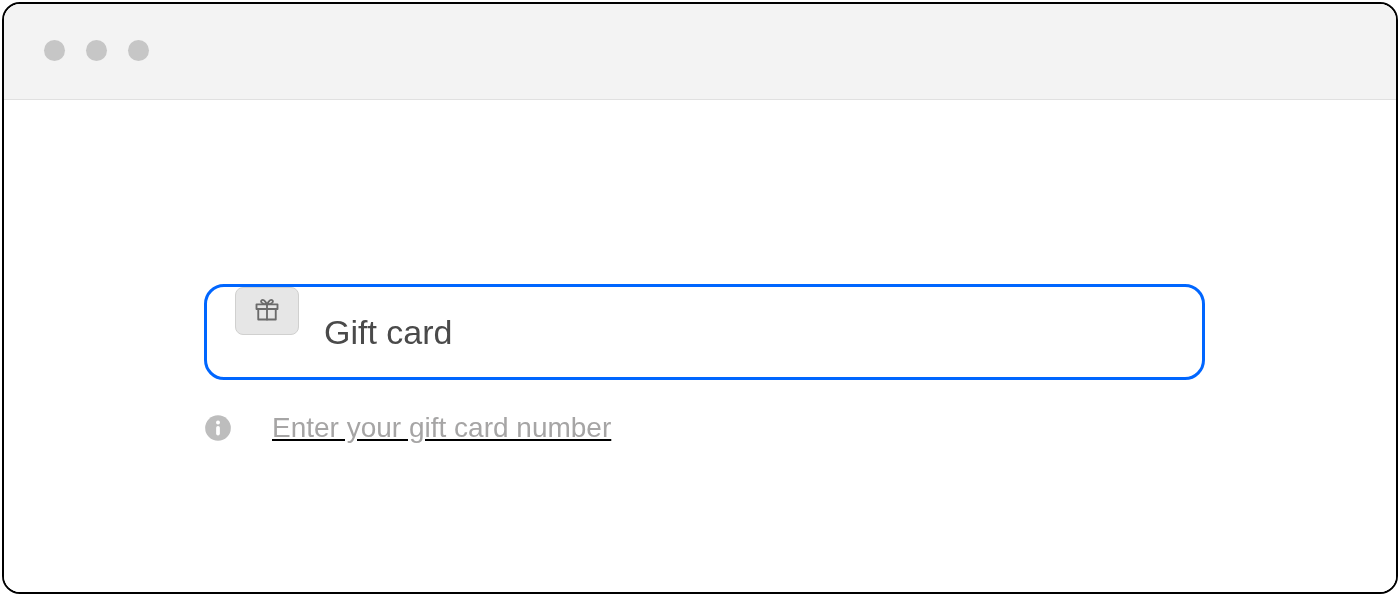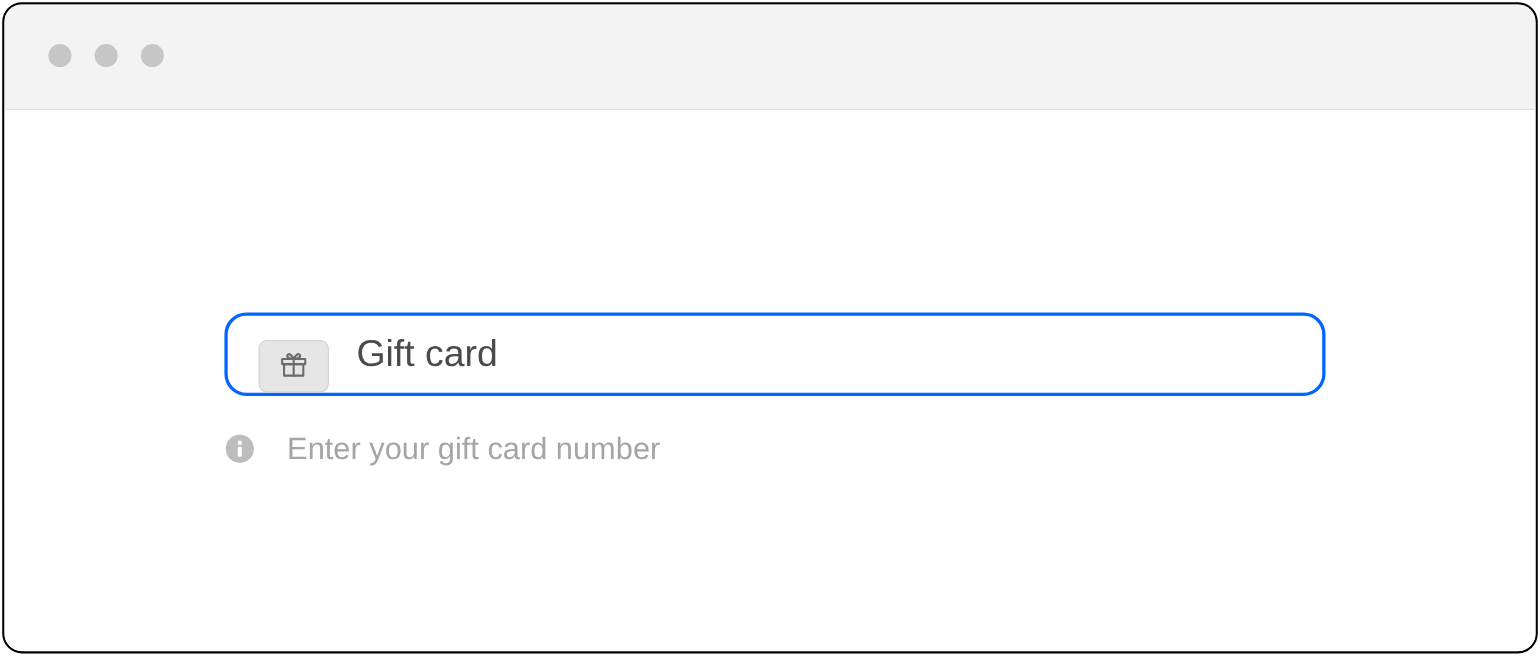--- a/index.html
+++ b/index.html
@@ -48,25 +48,25 @@
     .content {
       flex: 1;
       background: #fff;
       position: relative;
       padding-top: 184px;
       padding-left: 200px;
     }
     
     .input-wrapper {
       width: 1001px;
-      height: 76px;
+      height: 96px;
       border: 3px solid #0066ff;
       border-radius: 20px;
       display: flex;
-      align-items: flex-end;
+      align-items: flex-start;
       padding-left: 28px;
       background: #fff;
     }
     
     .gift-badge {
       width: 64px;
       height: 48px;
       background: #e6e6e6;
       border: 1px solid #d0d0cf;
       border-radius: 8px;
@@ -93,21 +93,22 @@
     }
     
     .text-input::placeholder {
       color: #4a4a4a;
     }
     
     .helper-row {
       display: flex;
       align-items: center;
       margin-top: 32px;
-      gap: 29px;
+      gap: 40px;
+      text-decoration: underline;
     }
     
     .info-icon {
       width: 28px;
       height: 28px;
       flex-shrink: 0;
     }
     
     .helper-text {
       font-size: 28px;

